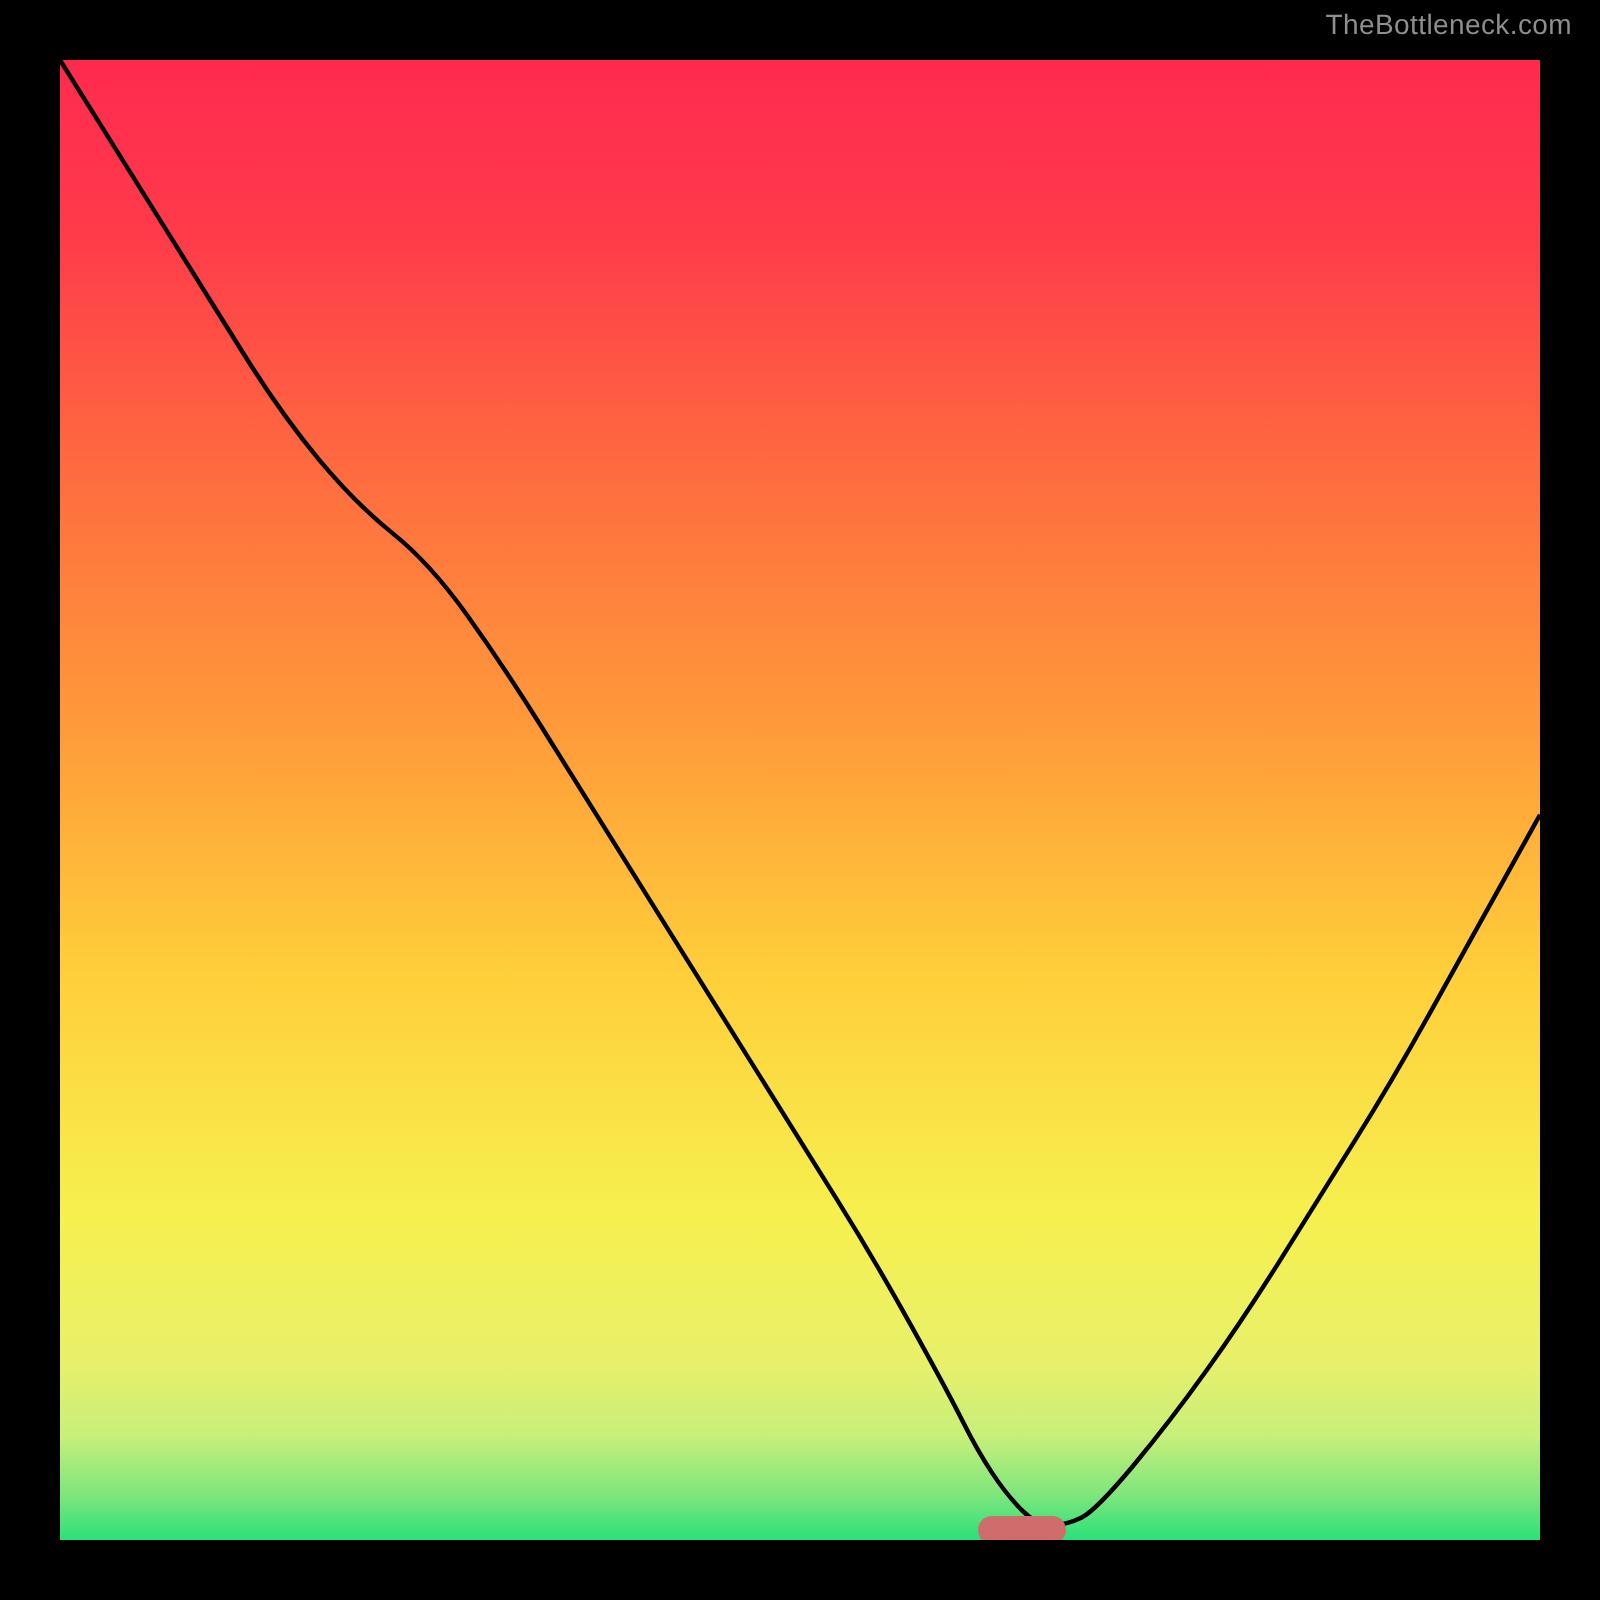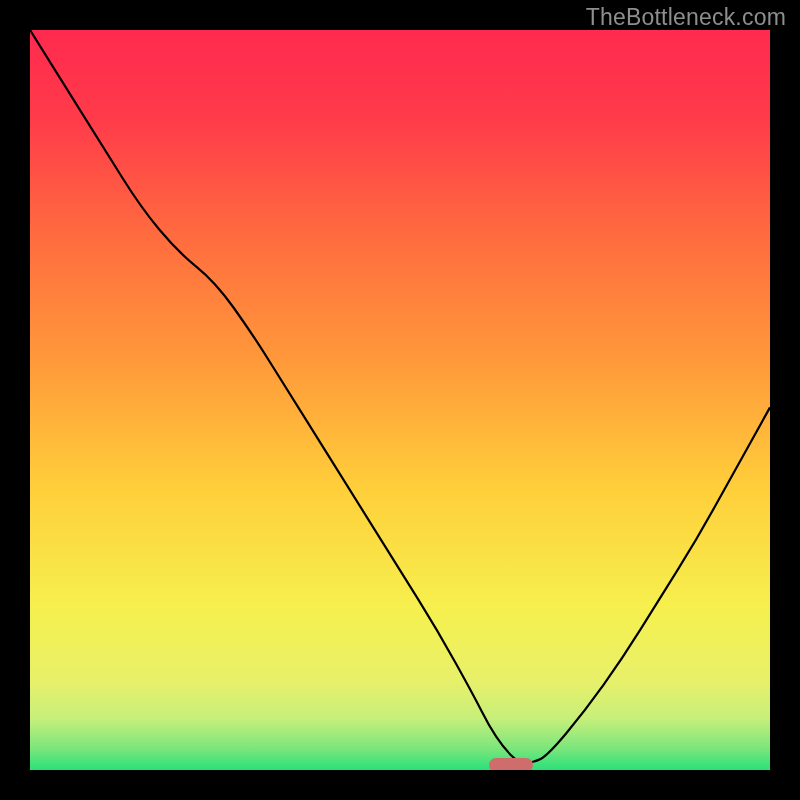--- a/index.html
+++ b/index.html
@@ -50,21 +50,21 @@
     width: 44px;
     height: 14px;
     border-radius: 7px;
     background: #cf6d6c;
   }
   .watermark {
     position: absolute;
     top: 4px;
     right: 14px;
     font-family: Arial, Helvetica, sans-serif;
-    font-size: 23px;
+    font-size: 14px;
     color: #8e8e8e;
     letter-spacing: 0.2px;
   }
 </style>
 </head>
 <body>
 
 <div class="frame">
   <div class="watermark">TheBottleneck.com</div>
   <div class="plot">

